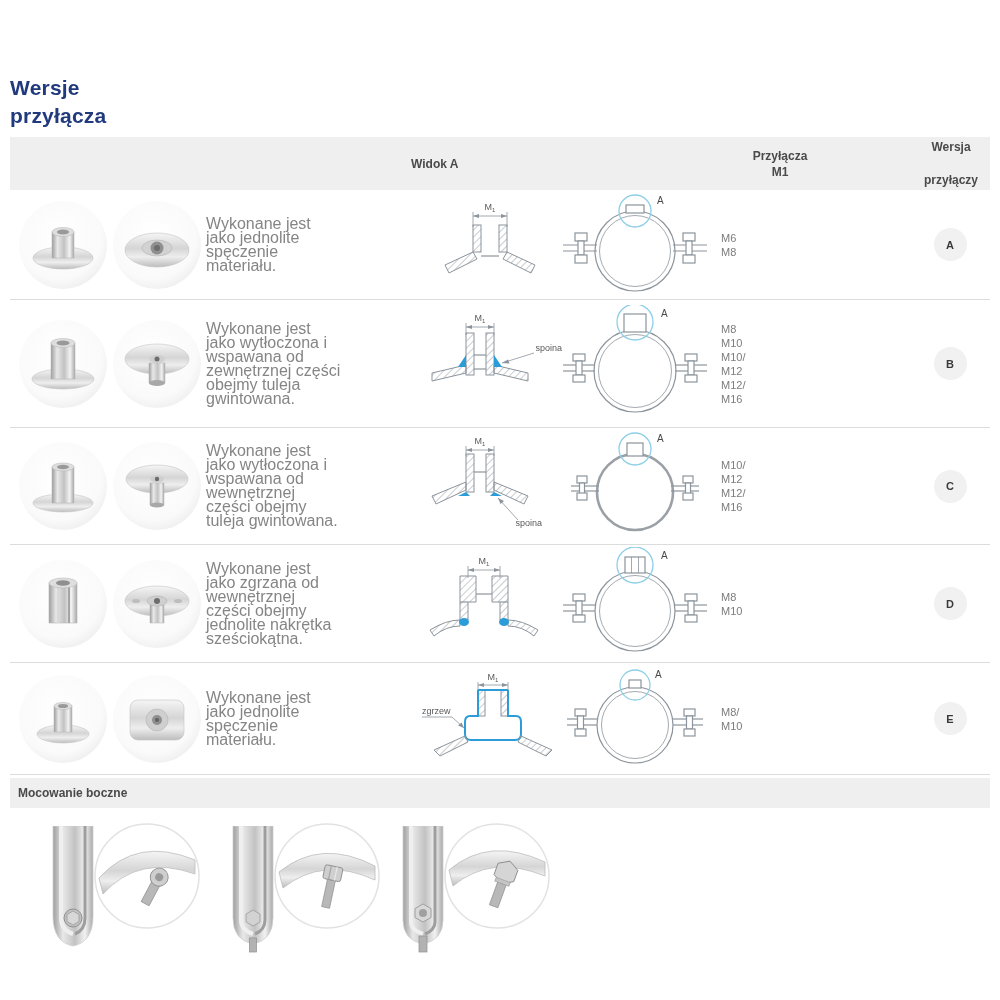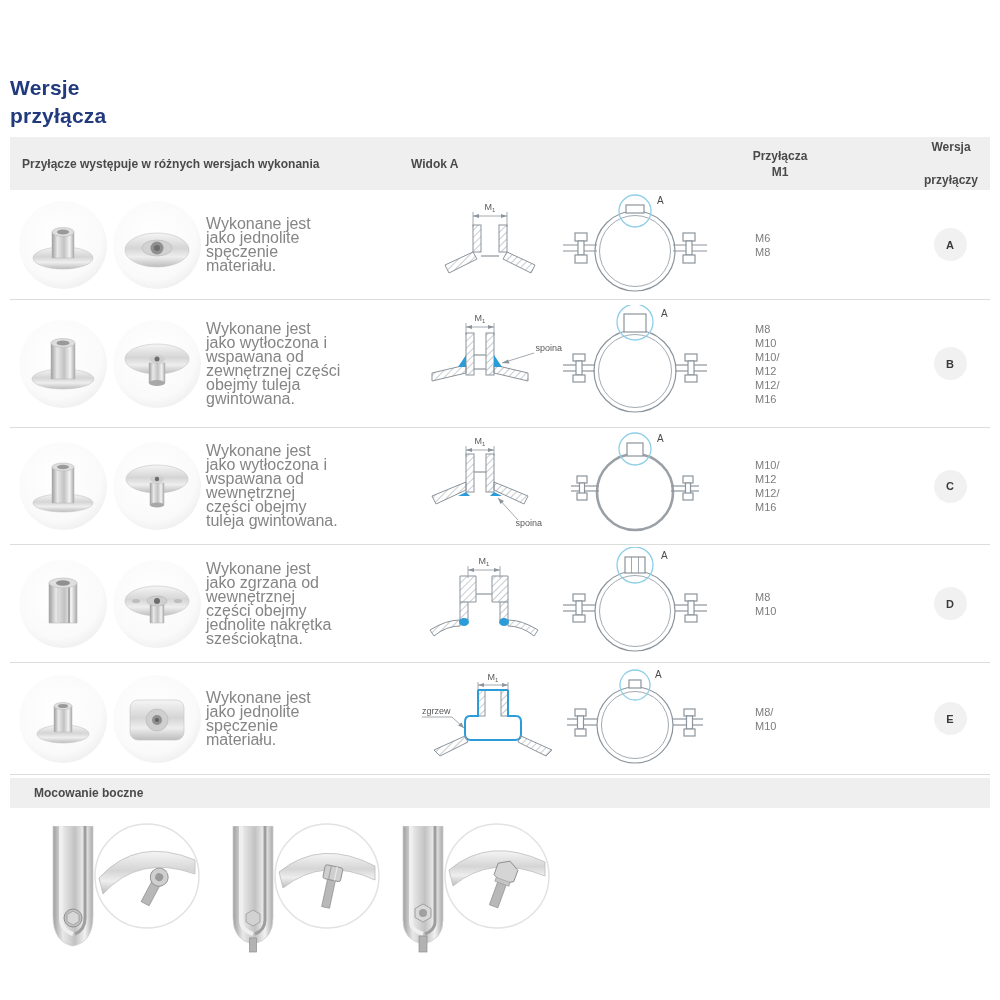--- a/index.html
+++ b/index.html
@@ -24,29 +24,29 @@
 
   .photos { position:absolute; left:8px; top:0; bottom:0; display:flex; align-items:center; gap:4px; }
   .photo { width:90px; height:90px; }
 
   .desc { position:absolute; left:196px; top:0; bottom:0; width:136px; display:flex; align-items:center; }
   .desc span { font-size:16px; line-height:14px; color:#858585; }
 
   .cross { position:absolute; left:408px; top:0; bottom:0; width:150px; display:flex; align-items:center; justify-content:center; }
   .clamp { position:absolute; left:520px; top:0; bottom:0; width:210px; display:flex; align-items:center; justify-content:center; }
 
-  .sizes { position:absolute; left:745px; top:0; bottom:0; display:flex; align-items:center;
+  .sizes { position:absolute; left:711px; top:0; bottom:0; display:flex; align-items:center;
            font-size:11px; line-height:14px; color:#7c7c7c; white-space:pre-line; }
 
   .vercol { position:absolute; left:905px; top:0; bottom:0; width:70px; display:flex; align-items:center; justify-content:center; }
   .vercircle { width:33px; height:33px; border-radius:50%; background:#f1f1f1; display:flex;
                align-items:center; justify-content:center; font-size:11px; font-weight:bold; color:#3a3a3a; }
 
   .section-bar { position:absolute; left:10px; top:778px; width:980px; height:30px; background:#efefef;
-                 display:flex; align-items:center; padding-left:24px; font-size:12px; font-weight:bold; color:#4a4a4a; }
+                 display:flex; align-items:center; padding-left:8px; font-size:12px; font-weight:bold; color:#4a4a4a; }
 
   .bottom { position:absolute; left:0; top:810px; width:1000px; height:170px; }
   .bgroup { position:absolute; top:12px; }
   .g1{left:45px;} .g2{left:225px;} .g3{left:395px;}
   .band { position:absolute; left:0; top:4px; width:56px; height:128px; }
   .inset { position:absolute; left:48px; top:0px; width:108px; height:108px; }
 
   
   .dln { stroke:#8b949c; fill:none; stroke-width:1.2; }
   .dthin { stroke:#8b949c; fill:none; stroke-width:.8; }
@@ -89,21 +89,20 @@
 </svg>
 
 <div class="page">
 
   <h1 class="page-title">
     <span>Wersje</span><br>
     <span>przyłącza</span>
   </h1>
 
   <div class="thead">
-    <div class="th th1">Przyłącze występuje w różnych wersjach wykonania</div>
     <div class="th th2">Widok A</div>
     <div class="th th3">
       <span>Przyłącza</span>
       <span>M1</span>
     </div>
     <div class="th th4">
       <span>Wersja</span>
       <span>przyłączy</span>
     </div>
   </div>

